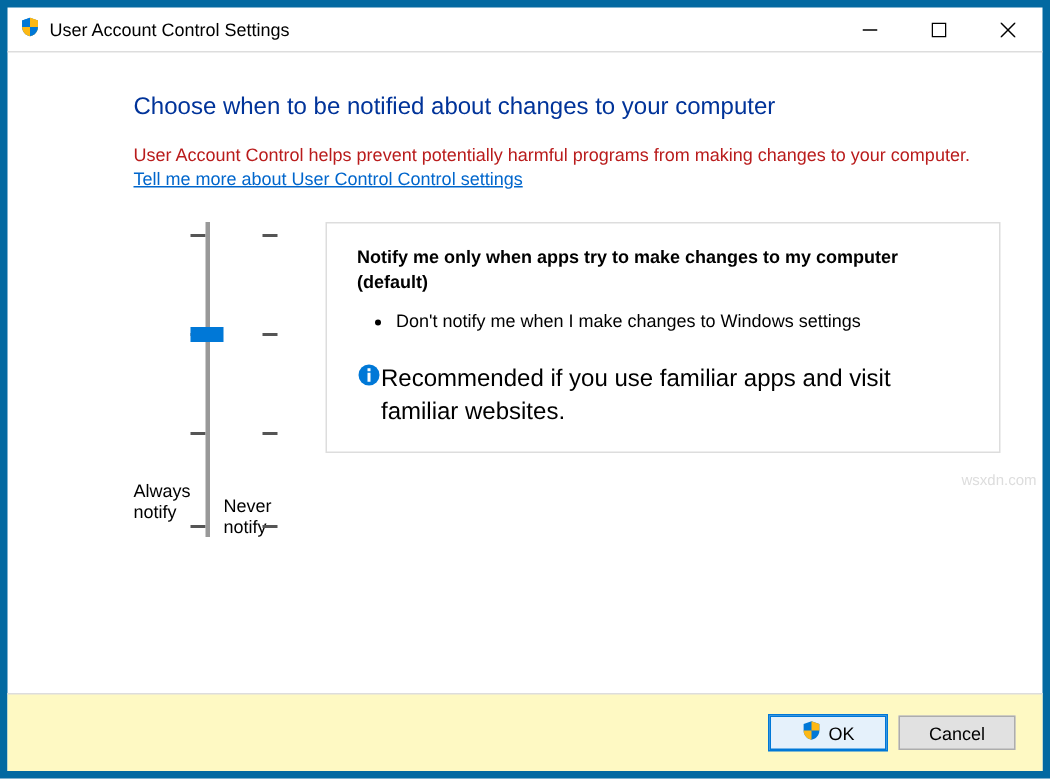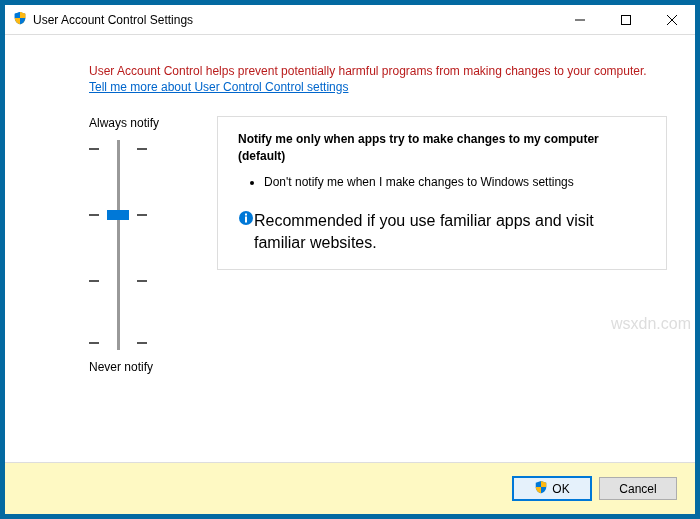--- a/index.html
+++ b/index.html
@@ -8,21 +8,21 @@
     .titlebar { height: 30px; display: flex; align-items: center; padding-left: 8px; border-bottom: 1px solid #ddd; }
     .titlebar .title { font-size: 12px; color: #000; margin-left: 6px; }
     .titlebar-icons { margin-left: auto; display: flex; height: 100%; }
     .titlebar-btn { width: 46px; height: 100%; display: flex; align-items: center; justify-content: center; }
     .titlebar-btn svg { width: 10px; height: 10px; }
     .content { flex: 1; padding: 28px 28px 10px 84px; position: relative; }
     .heading { color: #003399; font-size: 16px; font-weight: 400; margin-bottom: 14px; }
     .desc { font-size: 12px; color: #b91c1c; line-height: 1.4; }
     .link { color: #0066cc; text-decoration: underline; cursor: pointer; }
     .slider-area { display: flex; margin-top: 22px; gap: 36px; }
-    .slider-col { display: flex; flex-direction: column; align-items: flex-start; width: 92px; }
+    .slider-col { display: flex; flex-direction: row; align-items: flex-end; width: 92px; }
     .slider-label { font-size: 12px; margin-bottom: 10px; }
     .slider-track-wrap { position: relative; height: 210px; width: 58px; display: flex; justify-content: center; }
     .slider-track { width: 3px; background: #999; height: 100%; position: relative; }
     .tick-row { position: absolute; width: 58px; display: flex; justify-content: space-between; left: 0; }
     .tick { width: 10px; height: 2px; background: #555; }
     .tick-row.t0 { top: 8px; }
     .tick-row.t1 { top: 74px; }
     .tick-row.t2 { top: 140px; }
     .tick-row.t3 { top: 202px; }
     .slider-thumb { position: absolute; width: 22px; height: 10px; background: #0078d7; left: 50%; transform: translateX(-50%); top: 70px; cursor: pointer; }
@@ -30,21 +30,21 @@
     .info-panel { flex: 1; border: 1px solid #ddd; padding: 14px 20px 14px 20px; height: 154px; display: flex; flex-direction: column; }
     .info-title { font-size: 12px; font-weight: 700; line-height: 1.4; margin-bottom: 10px; }
     .info-bullets { list-style: disc; padding-left: 26px; font-size: 12px; line-height: 1.45; }
     .info-bullets li { margin-bottom: 18px; }
     .info-reco { margin-top: auto; display: flex; align-items: flex-start; font-size: 16px; line-height: 1.4; }
     .info-reco svg { flex: 0 0 16px; }
     .footer { border-top: 1px solid #ddd; background: #fef9c3; padding: 14px 18px; display: flex; justify-content: flex-end; gap: 8px; }
     .btn { min-width: 78px; height: 23px; font-size: 12px; background: #e1e1e1; border: 1px solid #adadad; display: inline-flex; align-items: center; justify-content: center; gap: 4px; cursor: pointer; }
     .btn.primary { background: #e5f1fb; border: 1px solid #0078d7; box-shadow: 0 0 0 1px #0078d7; }
     .shield-icon { width: 14px; height: 14px; }
-    .watermark { position: absolute; right: 4px; top: 280px; color: #ddd; font-size: 16px; transform: rotate(0); writing-mode: horizontal-tb; pointer-events: none; }
+    .watermark { position: absolute; right: 4px; top: 280px; color: #ddd; font-size: 10px; transform: rotate(0); writing-mode: horizontal-tb; pointer-events: none; }
   </style>
 </head>
 <body>
 
 <div class="window">
   <div class="titlebar">
     <span>
       <svg class="shield-icon" viewBox="0 0 16 16">
           <path d="M8 1 L14 3 V8 C14 12 11 14.5 8 15 C5 14.5 2 12 2 8 V3 Z" fill="#0078d7"></path>
           <path d="M8 1 L14 3 V8 C14 12 11 14.5 8 15 Z" fill="#fdb813"></path>
@@ -69,20 +69,21 @@
       <div class="titlebar-btn">
           <svg viewBox="0 0 10 10">
             <line x1="0" y1="0" x2="10" y2="10" stroke="#000" stroke-width="1"></line>
             <line x1="10" y1="0" x2="0" y2="10" stroke="#000" stroke-width="1"></line>
           </svg>
         </div>
     </div>
   </div>
 
   <div class="content">
+    <div class="heading">Choose when to be notified about changes to your computer</div>
     <div class="desc">User Account Control helps prevent potentially harmful programs from making changes to your computer.</div>
     <div><span class="link">Tell me more about User Control Control settings</span></div>
 
     <div class="slider-area">
       <div class="slider-col">
         <div class="slider-label">Always notify</div>
         <div class="slider-track-wrap">
           <div class="tick-row t0">
               <div class="tick"></div>
               <div class="tick"></div>

